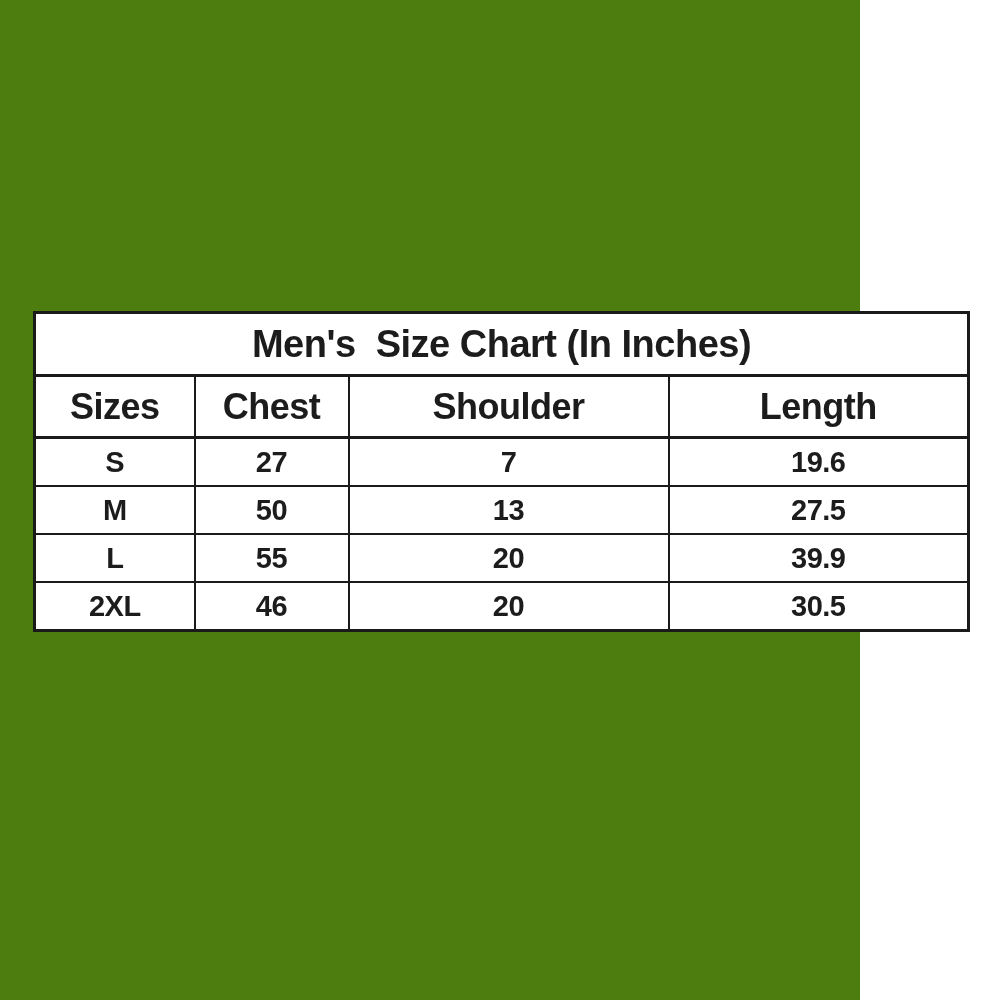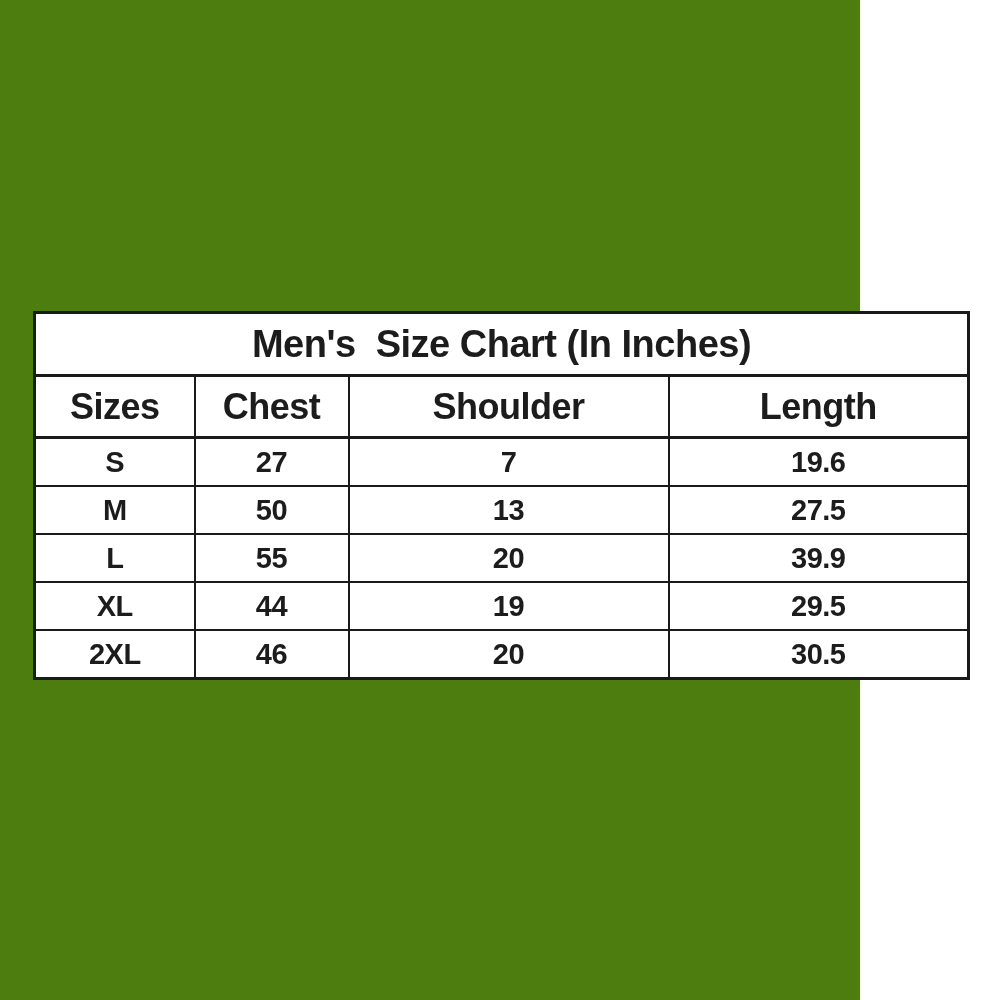--- a/index.html
+++ b/index.html
@@ -97,26 +97,20 @@
           <td>13</td>
           <td>27.5</td>
         </tr>
         <tr class="data-row">
           <td>L</td>
           <td>55</td>
           <td>20</td>
           <td>39.9</td>
         </tr>
         <tr class="data-row">
-          <td>XL</td>
-          <td>44</td>
-          <td>19</td>
-          <td>29.5</td>
-        </tr>
-        <tr class="data-row">
           <td>2XL</td>
           <td>46</td>
           <td>20</td>
           <td>30.5</td>
         </tr>
       </tbody>
     </table>
   </div>
 </div>
 

